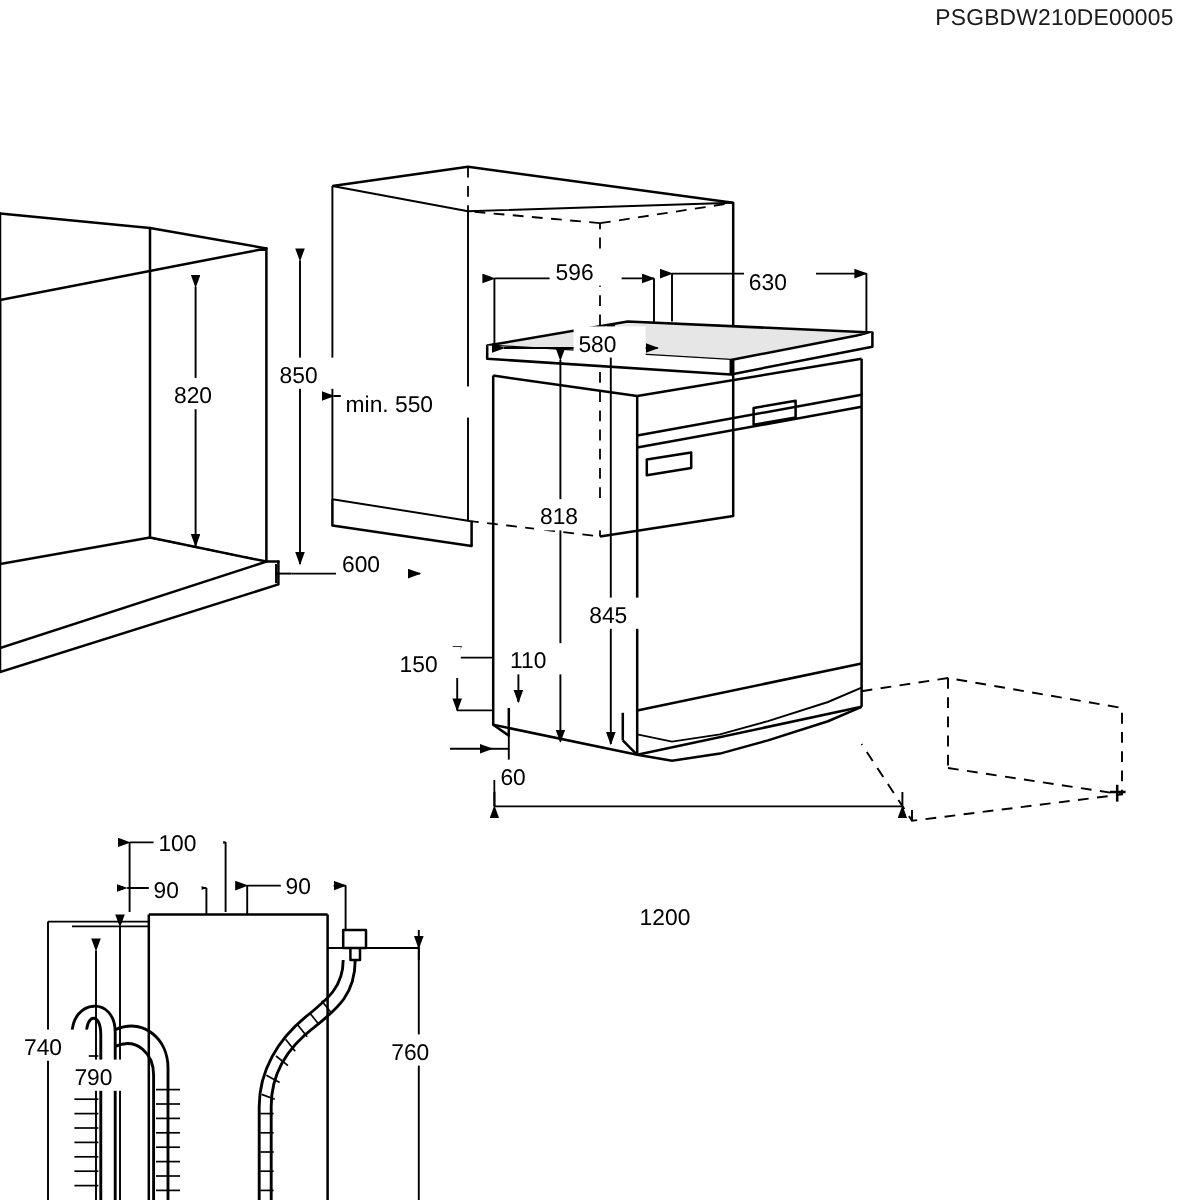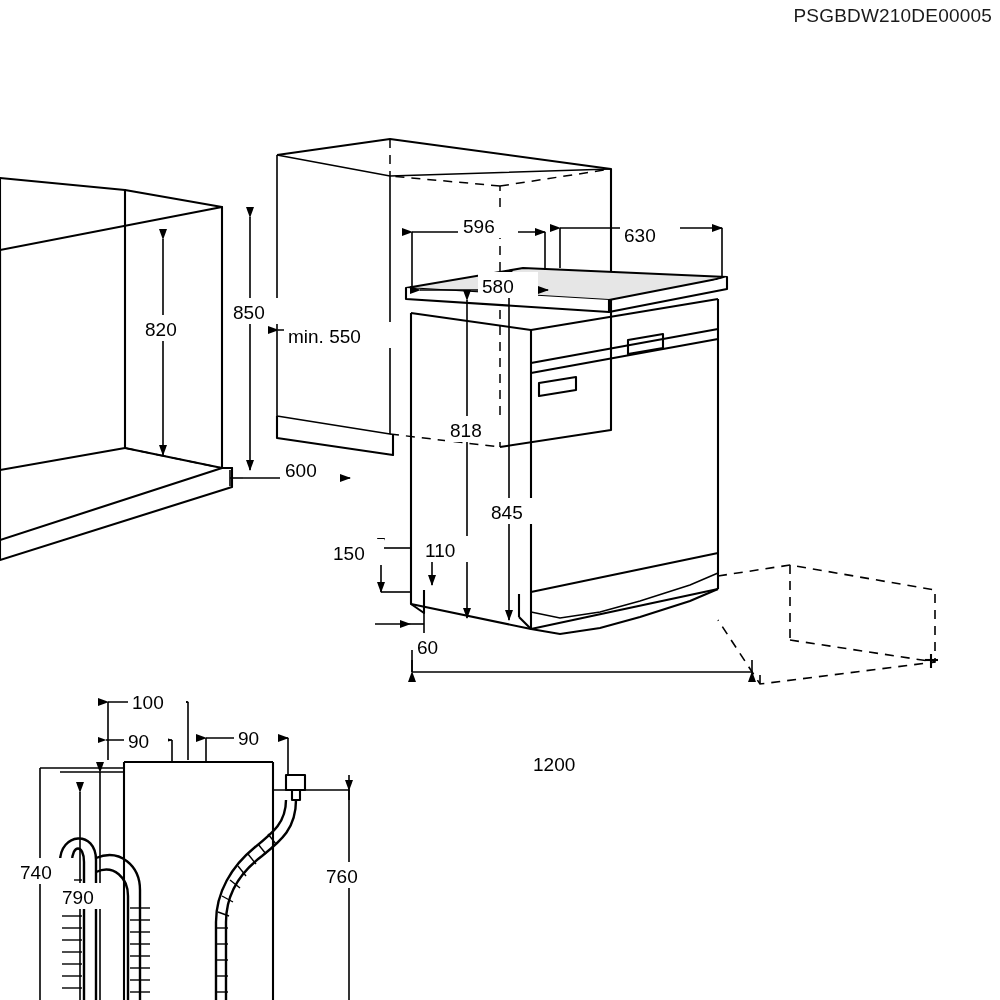--- a/index.html
+++ b/index.html
@@ -17,21 +17,21 @@
   }
   #stage {
     position: absolute;
     left: 0;
     top: 0;
     width: 1000px;
     height: 1000px;
   }
   .code-label {
     position: absolute;
-    right: 8px;
+    right: 22px;
     top: 5px;
     font-size: 19px;
     letter-spacing: 0.2px;
     color: #1a1a1a;
     white-space: nowrap;
   }
   svg.draw {
     position: absolute;
     left: 0;
     top: 0;

